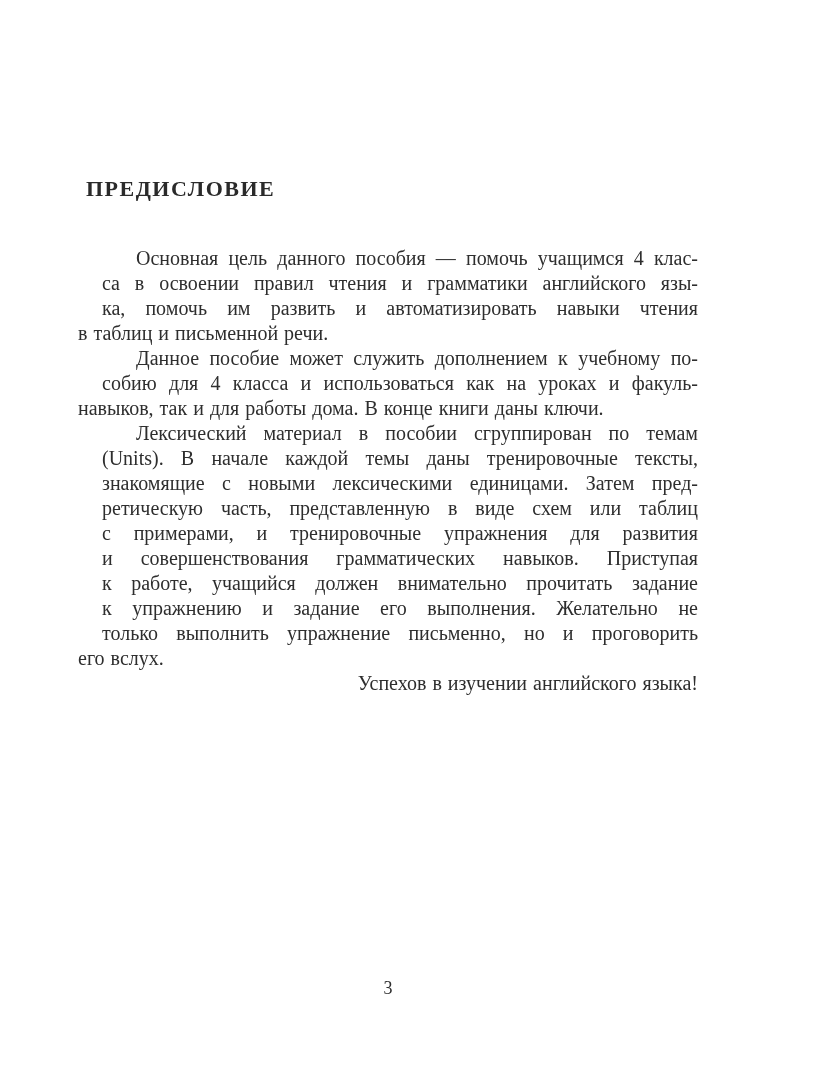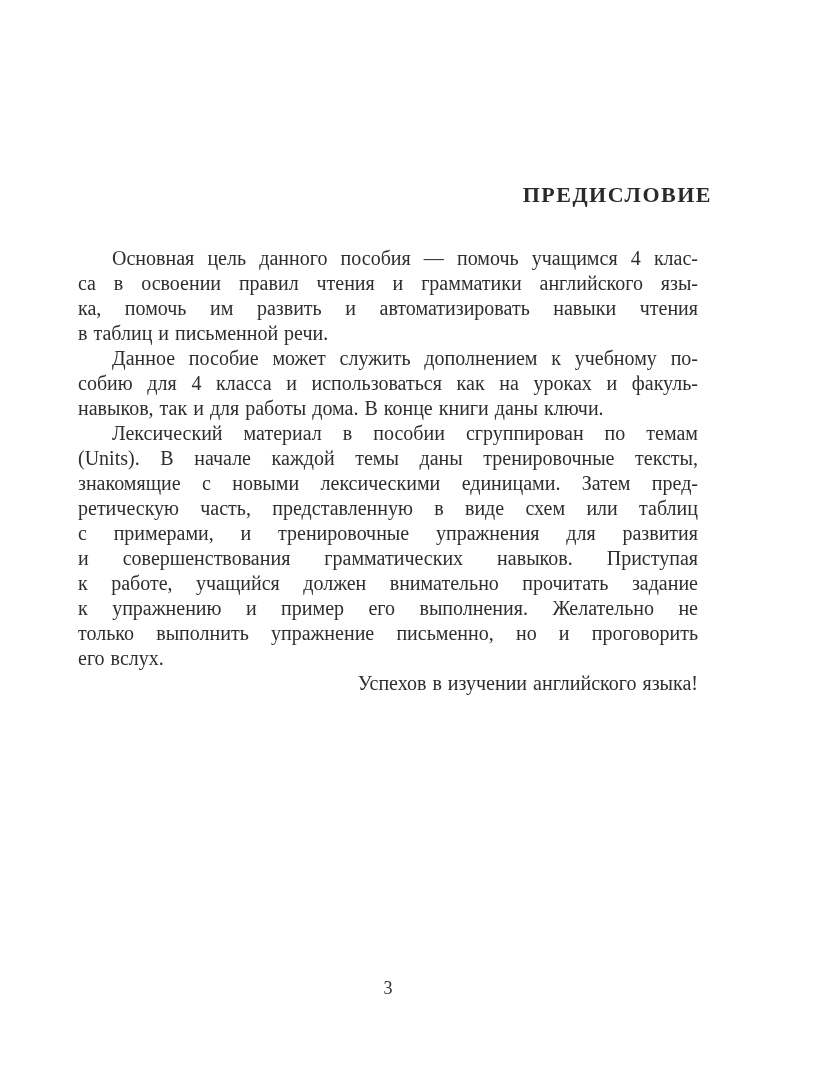--- a/index.html
+++ b/index.html
@@ -18,46 +18,47 @@
   .page {
     position: absolute;
     inset: 0;
     background: #ffffff;
   }
   .title {
     position: absolute;
     left: 78px;
     top: 168px;
     width: 620px;
-    text-align: right;
+    text-align: left;
     font-size: 22px;
     font-weight: bold;
     letter-spacing: 1.5px;
     color: #2a2a2a;
-    margin: 14px;
+    margin: 8px;
   }
   .text-body {
     position: absolute;
     left: 78px;
     top: 246px;
     width: 620px;
     font-size: 20px;
     line-height: 25px;
     color: #2e2e2e;
   }
   .line {
     height: 25px;
     white-space: nowrap;
     text-align: left;
     word-spacing: 1px;
   }
   .line.justify {
     white-space: normal;
     text-align: justify;
     text-align-last: justify;
+    margin-left: 24px;
   }
   .line.indent {
     padding-left: 34px;
     text-align: right;
   }
   .page-number {
     position: absolute;
     left: 78px;
     top: 978px;
     width: 620px;
@@ -81,21 +82,21 @@
       <div class="line indent justify">Данное пособие может служить дополнением к учебному по-</div>
       <div class="line justify">собию для 4 класса и использоваться как на уроках и факуль-</div>
       <div class="line">навыков, так и для работы дома. В конце книги даны ключи.</div>
       <div class="line indent justify">Лексический материал в пособии сгруппирован по темам</div>
       <div class="line justify">(Units). В начале каждой темы даны тренировочные тексты,</div>
       <div class="line justify">знакомящие с новыми лексическими единицами. Затем пред-</div>
       <div class="line justify">ретическую часть, представленную в виде схем или таблиц</div>
       <div class="line justify">с примерами, и тренировочные упражнения для развития</div>
       <div class="line justify">и совершенствования грамматических навыков. Приступая</div>
       <div class="line justify">к работе, учащийся должен внимательно прочитать задание</div>
-      <div class="line justify">к упражнению и пример его выполнения. Желательно не</div>
+      <div class="line justify">к упражнению и задание его выполнения. Желательно не</div>
       <div class="line justify">только выполнить упражнение письменно, но и проговорить</div>
       <div class="line">его вслух.</div>
       <div class="line indent">Успехов в изучении английского языка!</div>
     </div>
 
   <div class="page-number">3</div>
 
 </div>
 
 </body></html>

